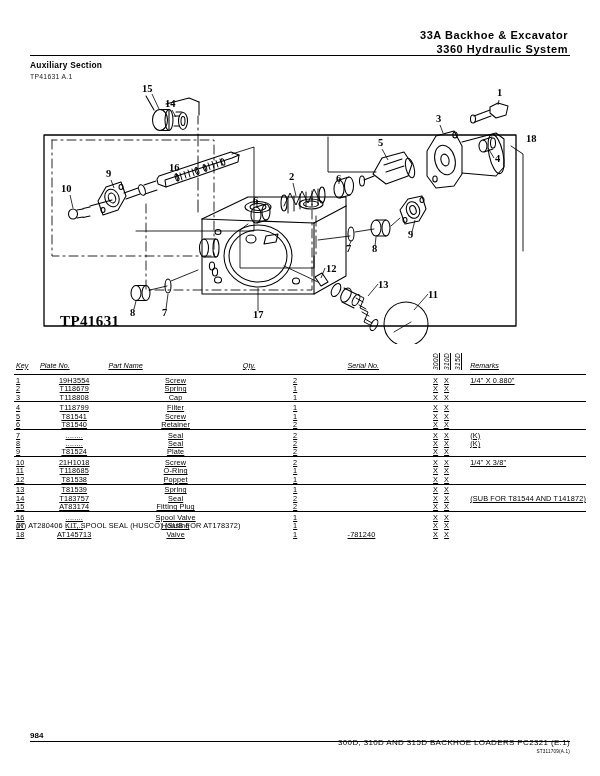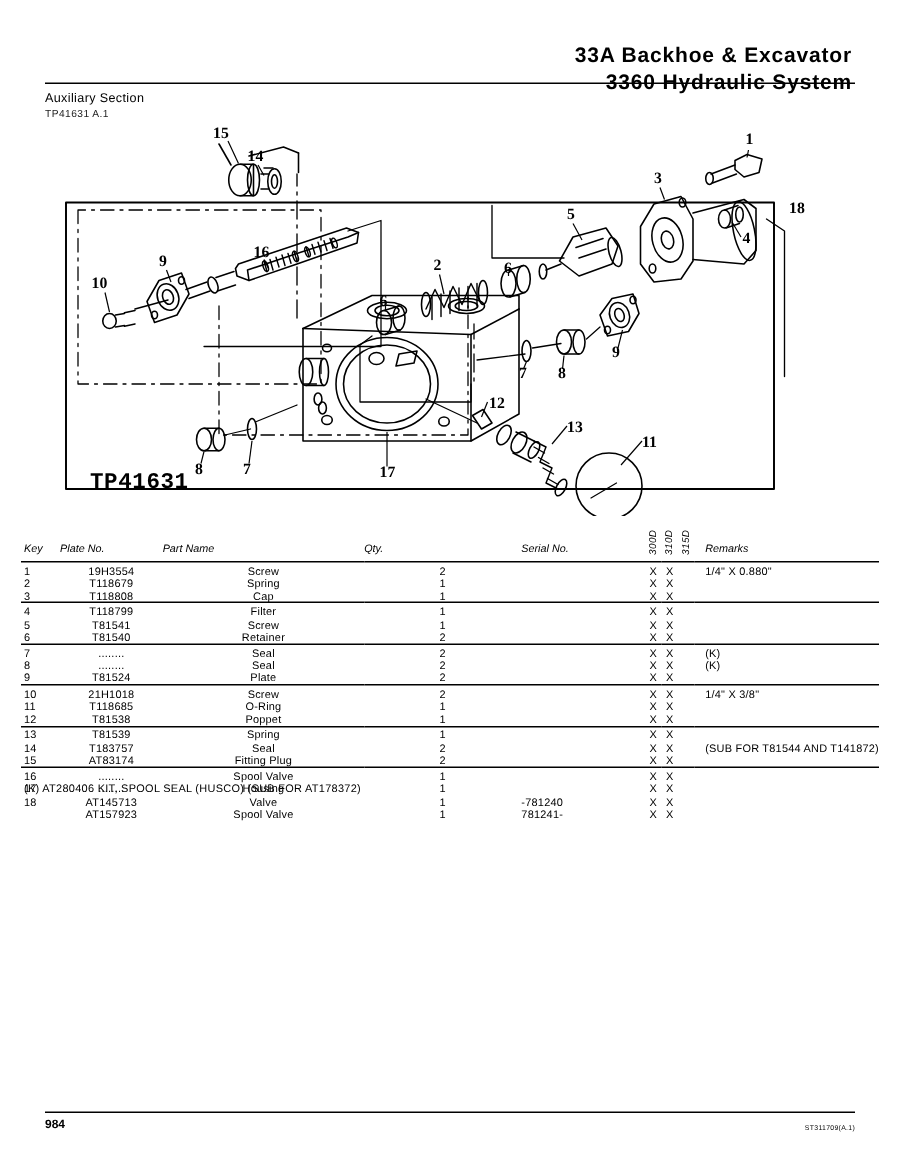--- a/index.html
+++ b/index.html
@@ -18,39 +18,39 @@
 
   
   .page-header {
     position: absolute;
     top: 28px;
     right: 32px;
     text-align: right;
     line-height: 1.28;
   }
   .page-header .hdr-line {
-    font-size: 14px;
+    font-size: 11px;
     font-weight: bold;
     letter-spacing: 0.55px;
     white-space: nowrap;
   }
   .header-rule {
     position: absolute;
     top: 55px;
     left: 30px;
     right: 30px;
     height: 1.4px;
     background: #000;
   }
   .section-title {
     position: absolute;
     top: 60px;
     left: 30px;
     font-size: 8.4px;
-    font-weight: normal;
+    font-weight: bold;
     letter-spacing: 0.25px;
   }
   .fig-ref {
     position: absolute;
     top: 73px;
     left: 30px;
     font-size: 6.8px;
     letter-spacing: 0.3px;
     color: #222;
   }
@@ -61,32 +61,33 @@
     top: 76px;
     left: 26px;
     width: 548px;
     height: 268px;
   }
   .illustration svg { display: block; }
   .tp-label {
     position: absolute;
     left: 34px;
     top: 237px;
-    font-family: Liberation Mono, monospace;
+    font-family: Liberation Serif, serif;
     font-size: 15px;
     font-weight: bold;
     letter-spacing: 0.4px;
   }
 
   
   .parts-table-wrap {
     position: absolute;
     top: 348px;
     left: 14px;
     width: 572px;
+    text-decoration: underline;
   }
   table.parts {
     border-collapse: collapse;
     width: 100%;
     font-size: 7px;
     line-height: 1.0;
   }
   table.parts th {
     font-weight: normal;
     font-style: italic;
@@ -149,21 +150,21 @@
   .footer-rule {
     position: absolute;
     bottom: 34px;
     left: 30px;
     right: 30px;
     height: 1.4px;
     background: #000;
   }
   .footer-page {
     position: absolute;
-    bottom: 22px;
+    bottom: 36px;
     left: 30px;
     font-size: 8px;
     font-weight: bold;
   }
   .footer-right {
     position: absolute;
     bottom: 22px;
     right: 30px;
     text-align: right;
   }
@@ -617,34 +618,24 @@
           <td class="col-key">18</td>
           <td class="col-part">AT145713</td>
           <td class="col-name">Valve</td>
           <td class="col-qty">1</td>
           <td class="col-serial">-781240</td>
           <td class="col-mx">X</td>
           <td class="col-mx">X</td>
           <td class="col-mx"></td>
           <td class="col-rem"></td>
         </tr>
-        <tr>
-          <td class="col-key"></td>
-          <td class="col-part">AT157923</td>
-          <td class="col-name">Spool Valve</td>
-          <td class="col-qty">1</td>
-          <td class="col-serial">781241-</td>
-          <td class="col-mx">X</td>
-          <td class="col-mx">X</td>
-          <td class="col-mx"></td>
-          <td class="col-rem"></td>
-        </tr>
       </tbody>
 </table>
 </div>
 
 <div class="footnote">(K)  AT280406 KIT, SPOOL SEAL (HUSCO) (SUB FOR AT178372)</div>
 
 <div class="footer-rule"></div>
 <div class="footer-page">984</div>
 <div class="footer-right">
+  <div class="footer-title">300D, 310D AND 315D BACKHOE LOADERS   PC2321   (E.1)</div>
   <div class="footer-code">ST311709(A.1)</div>
 </div>
 
 </body></html>

